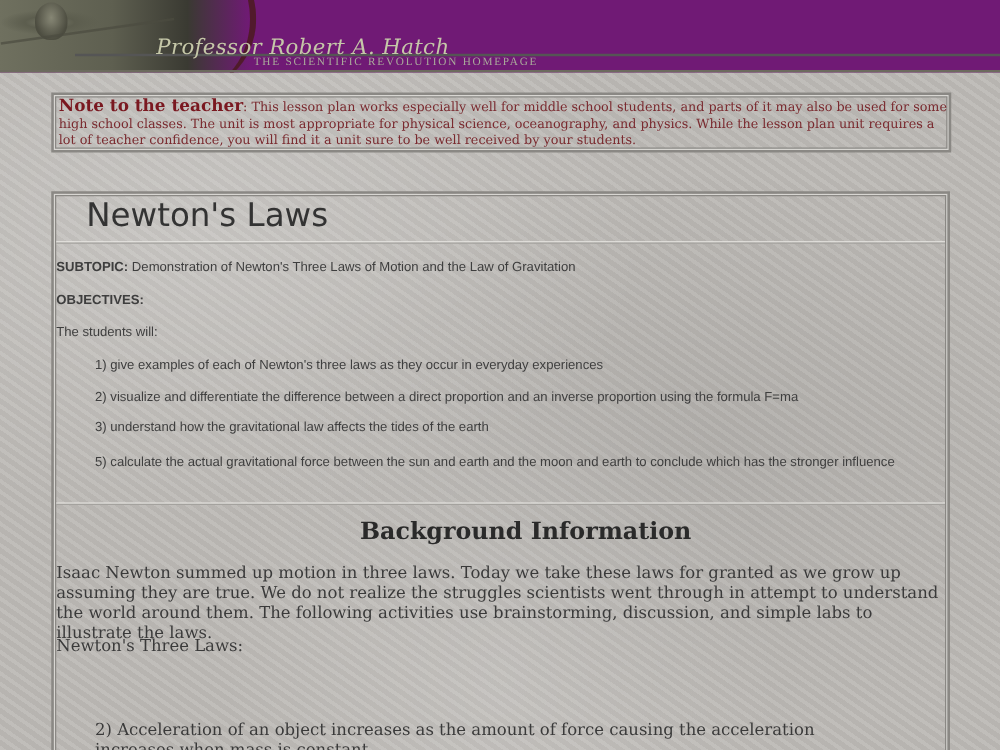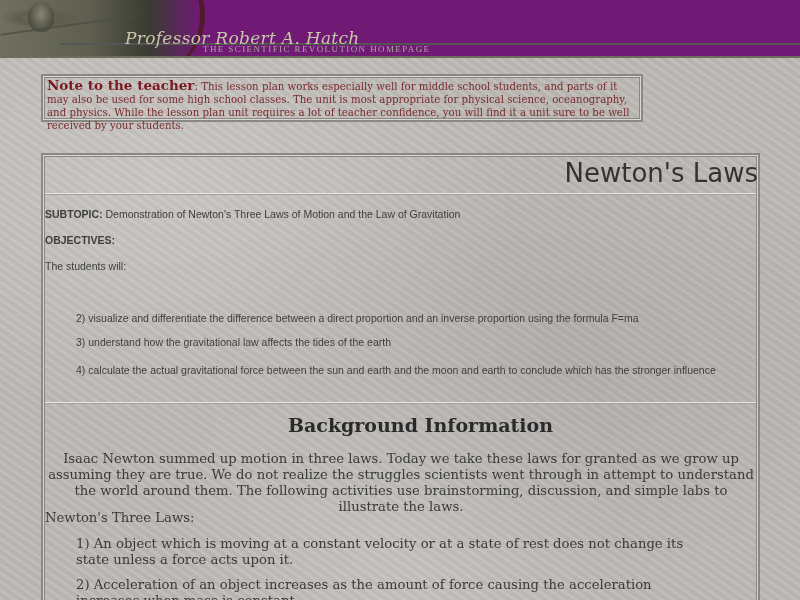--- a/index.html
+++ b/index.html
@@ -60,44 +60,44 @@
   }
   .banner-subtitle {
     position: absolute; left: 203px; top: 44px;
     font-family: Liberation Serif, serif;
     font-size: 9px; color: #a9a99b; letter-spacing: 1.4px;
     text-transform: uppercase; white-space: nowrap;
   }
 
   
   .note-box {
-    position: absolute; left: 41px; top: 74px; width: 602px; height: 48px;
+    position: absolute; left: 41px; top: 74px; width: 720px; height: 48px;
     border: 2px solid #8a8884;
     box-shadow: inset 0 0 0 1px #d8d6d2, inset 0 0 0 2px #8a8884;
     padding: 3px 0 0 4px;
     box-sizing: border-box;
     font-size: 10.2px; line-height: 13px;
     color: #7a2a2f;
   }
   .note-label {
     font-weight: bold; font-size: 13.5px; color: #7a1820;
   }
 
   
   .main-box {
     position: absolute; left: 41px; top: 153px; width: 719px; height: 470px;
     border: 2px solid #8a8884;
     box-shadow: inset 0 0 0 1px #d8d6d2, inset 0 0 0 2px #8a8884;
     box-sizing: border-box;
   }
   .page-title {
     position: absolute; left: 0; top: 3px; width: 100%;
-    text-align: right;
+    text-align: left;
     font-family: "DejaVu Sans", sans-serif;
-    font-size: 26px; color: #333;
+    font-size: 26px; color: #333; padding-left: 26px;
   }
   .hr {
     position: absolute; left: 2px; right: 2px; height: 0;
     border-top: 1px solid #e9e7e3;
     border-bottom: 1px solid #a4a29e;
   }
   .hr1 { top: 38px; }
   .hr2 { top: 247px; }
 
   .small { font-size: 10.5px; color: #3e3e3e; font-family: Liberation Sans, sans-serif; }
@@ -111,21 +111,21 @@
   .obj3 { top: 181px; }
   .obj4 { top: 208px; white-space: normal; width: 640px; line-height: 14px; }
 
   .bg-heading {
     position: absolute; left: 0; top: 259px; width: 100%;
     text-align: center; font-weight: bold;
     font-family: "DejaVu Serif", serif;
     font-size: 19px; color: #2a2a2a; margin-left: 20px;
   }
   .big { font-size: 13.2px; color: #3a3a3a; font-family: "DejaVu Serif", serif; line-height: 16px; }
-  .bg-para { position: absolute; left: 2px; top: 296px; width: 712px; text-align: center; }
+  .bg-para { position: absolute; left: 2px; top: 296px; width: 712px; }
   .laws-label { position: absolute; left: 2px; top: 355px; }
   .law { position: absolute; left: 33px; width: 640px; }
   .law1 { top: 381px; }
   .law2 { top: 422px; }
 </style>
 </head>
 <body>
 
 <div class="banner">
   <div class="banner-art"></div>
@@ -144,24 +144,24 @@
 
 <div class="main-box">
   <div class="page-title">Newton's Laws</div>
   <div class="hr hr1"></div>
 
   <div class="line small subtopic">
     <b>SUBTOPIC:</b><span> Demonstration of Newton's Three Laws of Motion and the Law of Gravitation</span>
   </div>
   <div class="line small objectives">OBJECTIVES:</div>
   <div class="line small students">The students will:</div>
+  <div class="line small obj obj1">1) give examples of each of Newton's three laws as they occur in everyday experiences</div>
   <div class="line small obj obj2">2) visualize and differentiate the difference between a direct proportion and an inverse proportion using the formula F=ma</div>
   <div class="line small obj obj3">3) understand how the gravitational law affects the tides of the earth</div>
-  <div class="line small obj obj4">4) calculate the actual gravitational force between the sun and earth and the moon and earth to conclude which has the stronger influence</div>
+  <div class="line small obj obj4">5) calculate the actual gravitational force between the sun and earth and the moon and earth to conclude which has the stronger influence</div>
 
   <div class="hr hr2"></div>
 
   <div class="bg-heading">Background Information</div>
   <div class="big bg-para">Isaac Newton summed up motion in three laws. Today we take these laws for granted as we grow up assuming they are true. We do not realize the struggles scientists went through in attempt to understand the world around them. The following activities use brainstorming, discussion, and simple labs to illustrate the laws.</div>
   <div class="big laws-label">Newton's Three Laws:</div>
-  <div class="big law law1">1) An object which is moving at a constant velocity or at a state of rest does not change its state unless a force acts upon it.</div>
   <div class="big law law2">2) Acceleration of an object increases as the amount of force causing the acceleration increases when mass is constant.</div>
 </div>
 
 </body></html>

